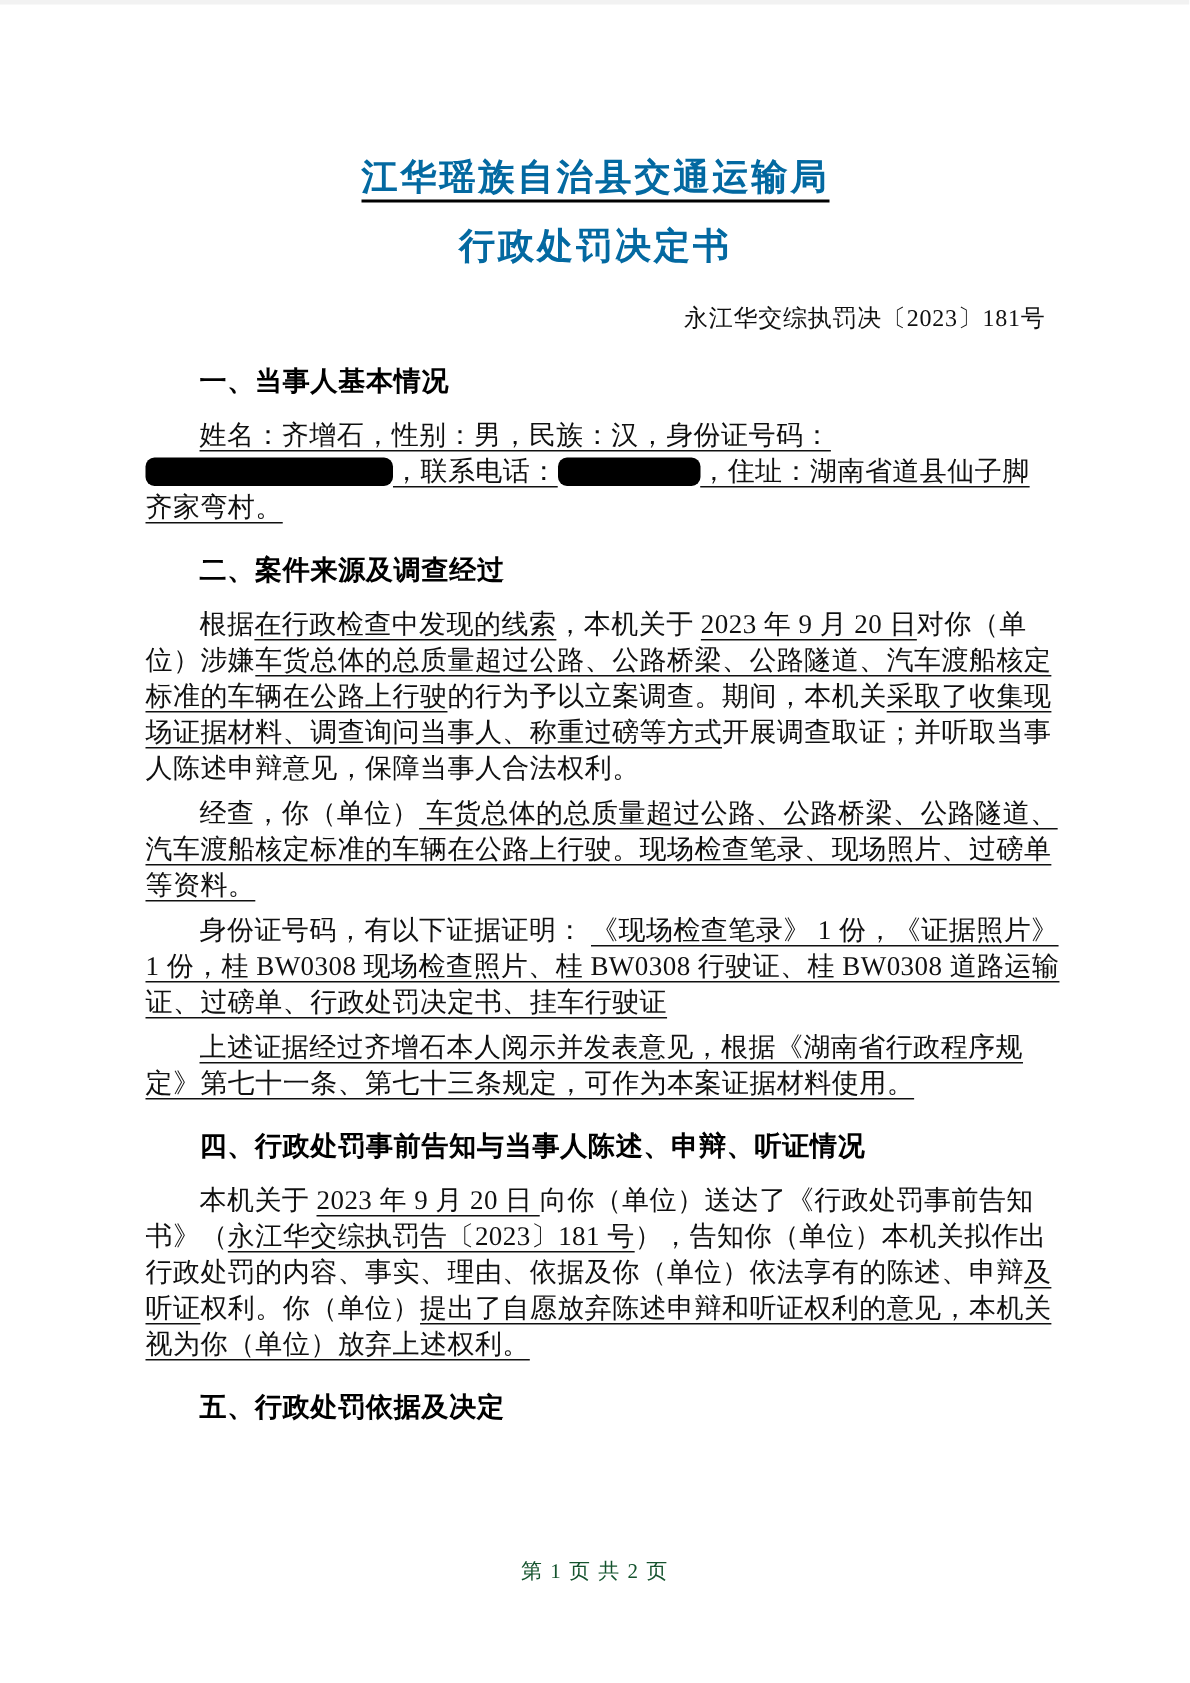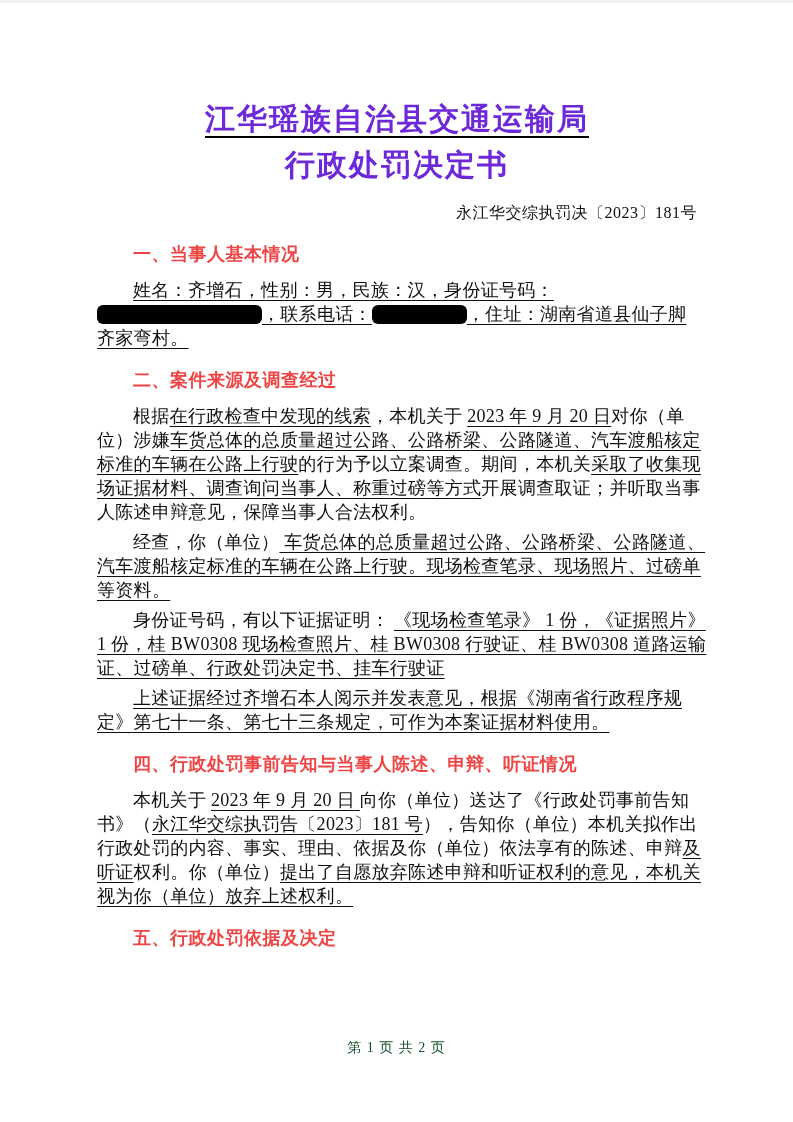--- a/index.html
+++ b/index.html
@@ -16,24 +16,24 @@
   .doc{
     position:absolute;
     left:97px;top:0;
     width:600px;
     padding-top:93px;
   }
   .title-line{
     text-align:center;
     font-family:"Liberation Sans","DejaVu Sans",sans-serif;
     font-weight:700;
-    font-size:30px;
+    font-size:24px;
     line-height:46px;
     letter-spacing:2px;
-    color:#6d28d9;
+    color:#0369a1;
   }
   .title-underline{
     border-bottom:2px solid #000;
     padding-bottom:1px;
   }
   .doc-number{
     margin-top:14px;
     text-align:right;
     font-size:16px;
     line-height:22px;
@@ -41,21 +41,21 @@
   }
   .heading{
     margin-top:18px;
     margin-bottom:12px;
     padding-left:36px;
     font-family:"Liberation Sans","DejaVu Sans",sans-serif;
     font-weight:700;
     font-size:18px;
     line-height:24px;
     letter-spacing:0.5px;
-    color:#ef4444;
+    color:#000000;
   }
   .para{margin:0 0 6px 0;}
   .line{
     height:24px;
     line-height:24px;
     font-size:18px;
     letter-spacing:0.3px;
     white-space:pre;
   }
   .line.indent{padding-left:36px;}

